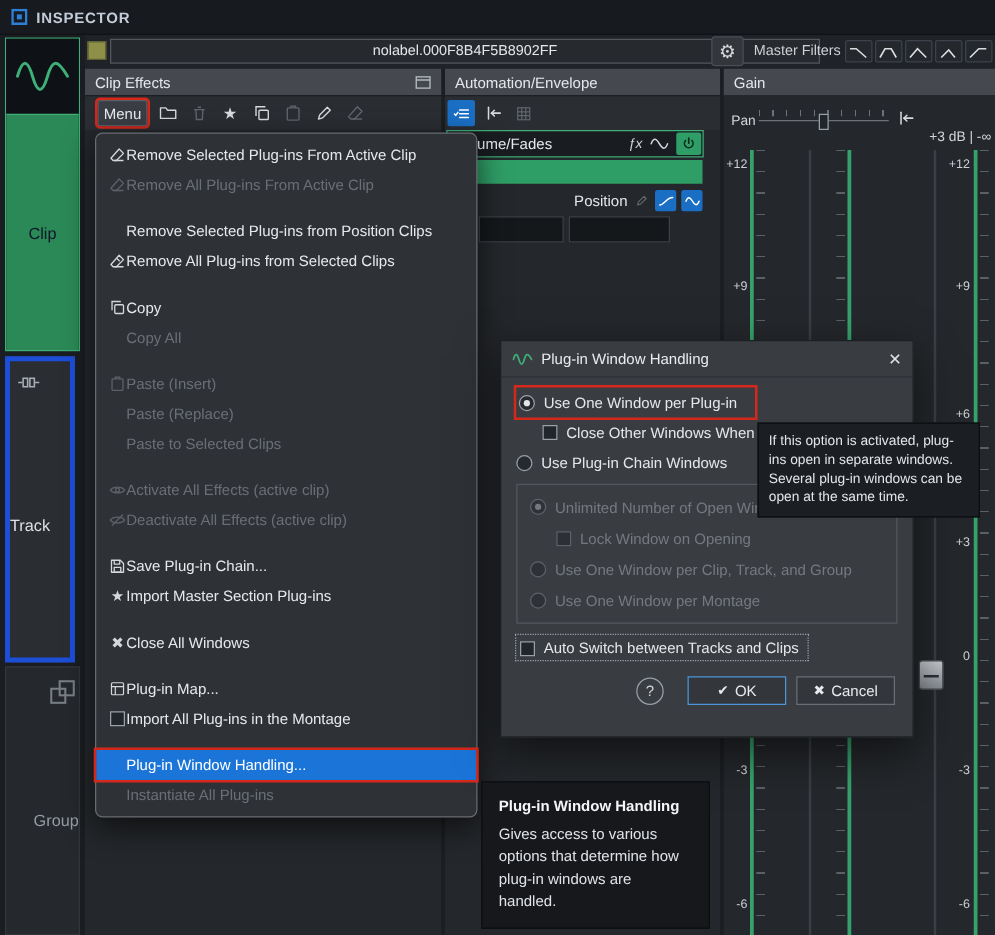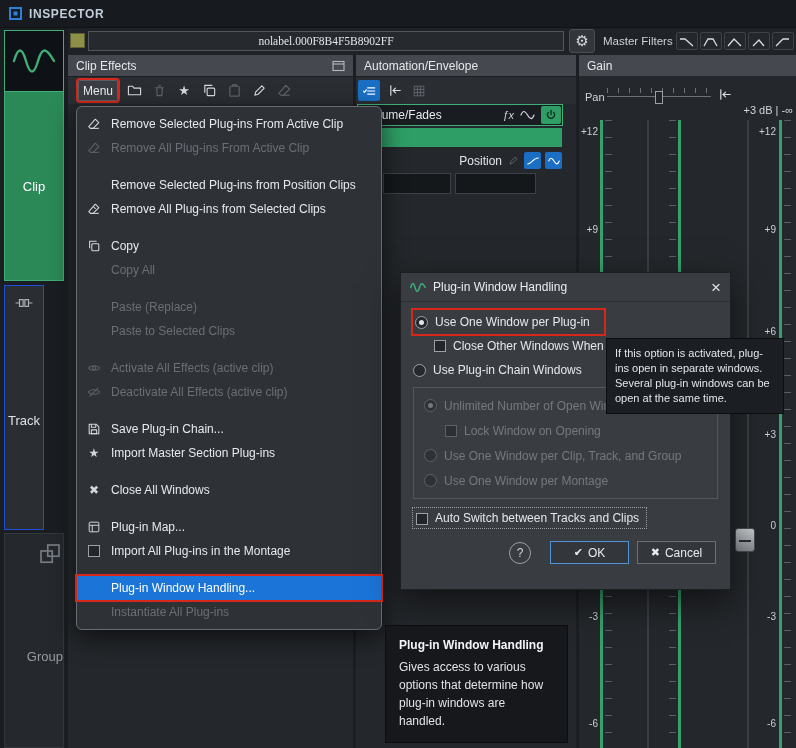--- a/index.html
+++ b/index.html
@@ -13,33 +13,33 @@
   display:flex;align-items:center;gap:7px;padding:0 9px;border-bottom:1px solid #101215}
 #titlebar .t{font-size:12px;font-weight:bold;letter-spacing:.6px;color:#c3cdda}
 
 
 #sidebar{position:absolute;left:0;top:28px;width:68px;height:720px;background:#1a1d21}
 .clip-tab{position:absolute;left:4px;top:30px;width:60px;height:251px;border:1px solid #3fae77;
   display:flex;flex-direction:column;background:#0e1116}
 .clip-icon-box{height:61px;display:flex;align-items:center;justify-content:center;
   border-bottom:1px solid #3fae77;background:#0e1116}
 .clip-fill{flex:1;background:#2b8957;display:flex;align-items:center;justify-content:center;
-  color:#ffffff;font-size:13px}
-.track-tab{position:absolute;left:4px;top:285px;width:40px;height:245px;background:#2a2d32;
-  border:1px solid #1d4ed8;display:flex;flex-direction:column;align-items:center;padding-top:8px}
+  color:#0f172a;font-size:13px}
+.track-tab{position:absolute;left:4px;top:285px;width:56px;height:245px;background:#2a2d32;
+  border:4px solid #1d4ed8;display:flex;flex-direction:column;padding-top:8px}
 .track-tab .lbl{flex:1;display:flex;align-items:center;color:#dde1e5;font-size:13px}
 .group-tab{position:absolute;left:4px;top:533px;width:60px;height:215px;background:#25282d;
   border:1px solid #33373c;display:flex;flex-direction:column;align-items:flex-end;padding-top:8px}
 .group-tab .lbl{flex:1;display:flex;align-items:center;color:#969ca3;font-size:13px}
 
 
 #topstrip{position:absolute;left:68px;top:28px;width:728px;height:27px;background:#1f2227}
 #swatch{position:absolute;left:70px;top:33px;width:15px;height:15px;background:#8e9049;border:1px solid #5e6034}
-#clip-name{position:absolute;left:88px;top:31px;width:476px;height:20px;background:#26292d;
-  border:1px solid #53575d;color:#e4e7ea;font-size:11.5px;text-align:center;font-family:Liberation Serif, serif;outline:none}
+#clip-name{position:absolute;left:88px;top:31px;width:568px;height:20px;background:#26292d;
+  border:1px solid #53575d;color:#e4e7ea;font-size:11.5px;text-align:center;font-family:Liberation Sans, sans-serif;outline:none}
 #gear-btn{position:absolute;left:569px;top:29px;width:26px;height:24px;background:#33373c;
   border:1px solid #4a4e55;border-radius:3px;color:#d6d9dd;font-size:15px;
   display:flex;align-items:center;justify-content:center}
 #of-label{position:absolute;left:603px;top:35px;font-size:11.5px;color:#ccd1d6}
 #filters{position:absolute;left:676px;top:32px;display:flex;gap:2px}
 .fbtn{width:22px;height:18px;background:#24272c;border:1px solid #3e424a;border-radius:2px;
   display:flex;align-items:center;justify-content:center;color:#d9dde0}
 
 
 .colhdr{position:absolute;top:55px;height:21px;background:#45494f;color:#e5e8eb;font-size:12px;
@@ -99,21 +99,21 @@
 .gl{position:absolute;width:19px;text-align:right;font-size:10px;color:#ccd1d6}
 .cA{left:0}.cB{left:178px}
 .t0{top:50px}.t1{top:148px}.t2{top:250px}.t3{top:353px}.t4{top:444px}.t5{top:535px}.t6{top:642px}
 .handle{position:absolute;left:156px;top:452px;width:20px;height:24px;border-radius:3px;
   background:linear-gradient(#c6cacd,#878c92);border:1px solid #4a4e54}
 .handle::after{content:"";position:absolute;left:3px;right:3px;top:11px;height:2px;background:#2c2f34}
 
 
 #menu-popup{position:absolute;left:76px;top:106px;width:306px;background:#2e3237;
   border:1px solid #686c72;border-radius:6px;padding:5px 0;box-shadow:0 8px 24px rgba(0,0,0,.6);z-index:20}
-.mi{position:relative;height:24px;display:flex;align-items:center;padding-left:34px;padding-right:10px;
+.mi{position:relative;height:24px;display:flex;align-items:center;padding-left:24px;padding-right:10px;
   font-size:12px;color:#e6e9ec;white-space:nowrap}
 .mi .ic{position:absolute;left:9px;top:4px;width:16px;height:16px;display:flex;align-items:center;
   justify-content:center;color:#d4d8dc;font-size:12px}
 .mi.dis{color:#6b6f75}
 .mi.dis .ic{color:#5d6167}
 .mi.hl{background:#1b74d8;color:#fff}
 .msep{height:13px}
 .mcb{width:12px;height:12px;border:1px solid #9aa0a7;background:#22252a}
 .annotate{outline:2px solid #d5281b;outline-offset:0}
 
@@ -437,20 +437,29 @@
             <rect x="5.5" y="5.5" width="8" height="8" rx="1"></rect>
             <path d="M3 10.5v-8h8"></path>
           </svg>
         </span>
       <span>Copy</span>
     </div>
     <div class="mi dis">
       <span>Copy All</span>
     </div>
     <div class="msep"></div>
+    <div class="mi dis">
+      <span class="ic">
+          <svg width="14" height="14" viewBox="0 0 16 16" fill="none" stroke="currentColor" stroke-width="1.2">
+            <rect x="3" y="3.5" width="10" height="10.5" rx="1"></rect>
+            <path d="M6 3.5v-1.5h4v1.5"></path>
+          </svg>
+        </span>
+      <span>Paste (Insert)</span>
+    </div>
     <div class="mi dis">
       <span>Paste (Replace)</span>
     </div>
     <div class="mi dis">
       <span>Paste to Selected Clips</span>
     </div>
     <div class="msep"></div>
     <div class="mi dis">
       <span class="ic">
           <svg width="14" height="14" viewBox="0 0 16 16" fill="none" stroke="currentColor" stroke-width="1.2">

